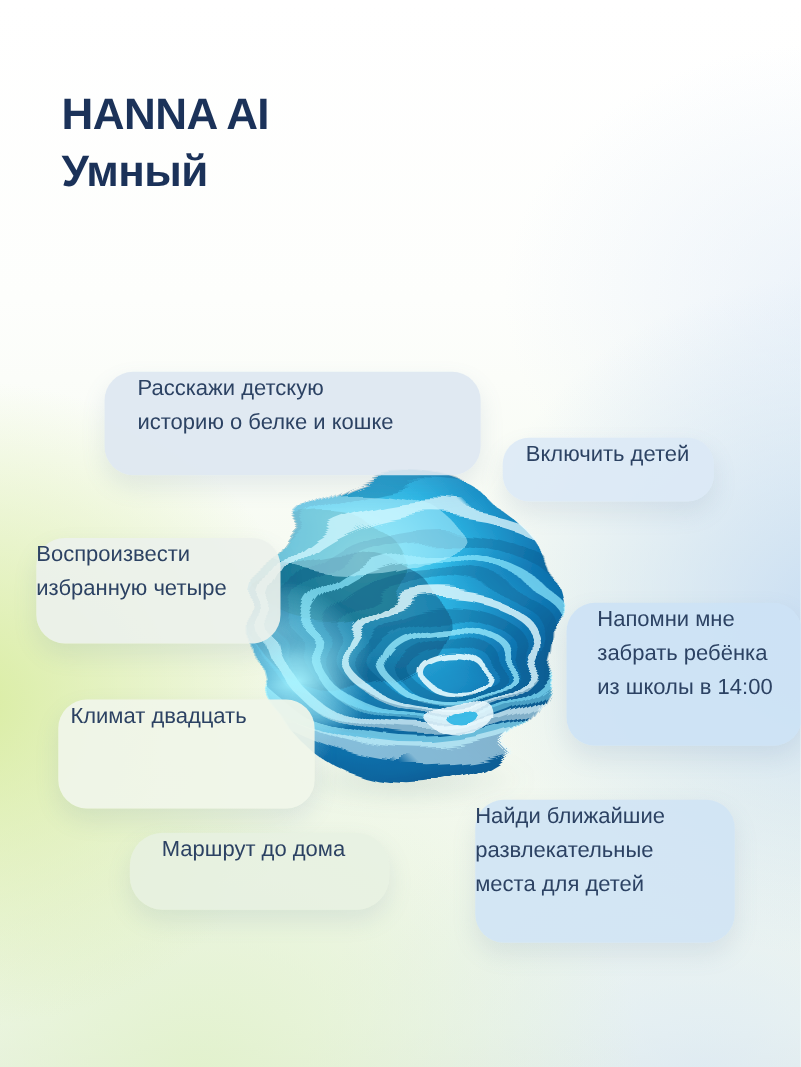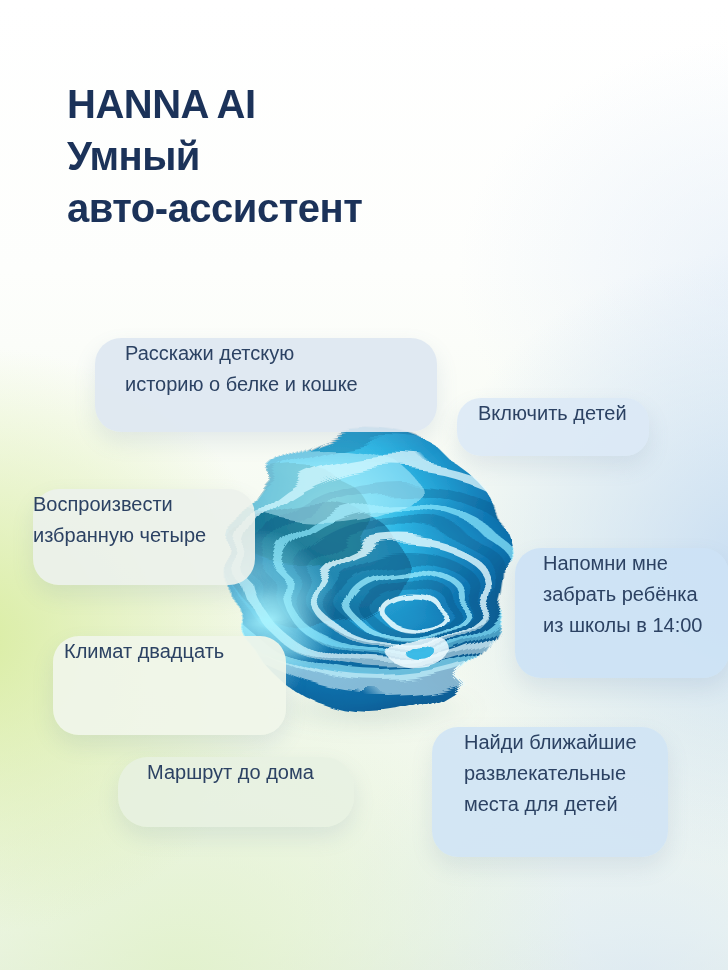--- a/index.html
+++ b/index.html
@@ -17,21 +17,20 @@
       radial-gradient(420px 330px at 752px 270px,  rgba(222,234,248,0.55) 0%, rgba(222,234,248,0) 70%),
       radial-gradient(520px 380px at 640px 975px,  rgba(214,230,246,0.60) 0%, rgba(214,230,246,0) 70%),
       linear-gradient(180deg,#ffffff 0%,#fdfefc 28%,#f5faf0 58%,#f1f7ef 96%,#edf3eb 100%);
   }
 
   
   .title {
     position:absolute; left:56px; top:78px; z-index:3;
     color:#1b3259; font-weight:700; font-size:40px; line-height:52px;
     letter-spacing:-0.5px;
-    margin-left:11px;
   }
 
   
   .orb { position:absolute; left:206px; top:414px; z-index:1; }
   .orb-shadow {
     position:absolute; left:256px; top:688px; width:230px; height:42px; z-index:0;
     background:radial-gradient(closest-side, rgba(40,95,85,0.16), rgba(40,95,85,0));
     filter:blur(10px);
   }
 
@@ -42,31 +41,30 @@
     color:#2c4263; font-size:20px; line-height:31px; font-weight:400;
     border-radius:26px;
     box-shadow:0 10px 22px rgba(100,130,160,0.14);
   }
   .c-story   { left:95px;  top:338px; width:342px; height:94px;  padding-left:30px; background:rgba(221,231,241,0.92); }
   .c-screen  { left:457px; top:398px; width:192px; height:58px;  padding-left:21px; background:rgba(219,232,246,0.88); border-radius:24px; }
   .c-music   { left:33px;  top:489px; width:222px; height:96px;  background:rgba(235,241,235,0.92); }
   .c-remind  { left:478px; top:548px; width:214px; height:130px; padding-left:28px; background:rgba(204,226,245,0.93);margin-left:37px; }
   .c-climate { left:53px;  top:636px; width:233px; height:99px;  padding-left:11px; background:rgba(240,245,234,0.93); }
   .c-route   { left:118px; top:757px; width:236px; height:70px;  padding-left:29px; background:rgba(230,240,226,0.82); border-radius:30px; }
-  .c-places  { left:432px; top:727px; width:236px; height:130px; padding-left:32px; background:rgba(209,228,244,0.93); }
+  .c-places  { left:432px; top:727px; width:236px; height:130px; padding-left:0; background:rgba(209,228,244,0.93); }
 </style>
 </head>
 <body>
 
 <div id="screen">
 
   <header class="title">
     <div>HANNA AI</div>
     <div>Умный</div>
-    <div>авто-ассистент</div>
   </header>
 
   <div class="orb-shadow"></div>
 
   <svg class="orb" width="330" height="320" viewBox="0 0 330 320" aria-hidden="true">
     <defs>
       <radialGradient id="gBase" cx="36%" cy="28%" r="90%">
         <stop offset="0%" stop-color="#7ae8f8"></stop>
         <stop offset="30%" stop-color="#2eb7e5"></stop>
         <stop offset="62%" stop-color="#1178b4"></stop>

